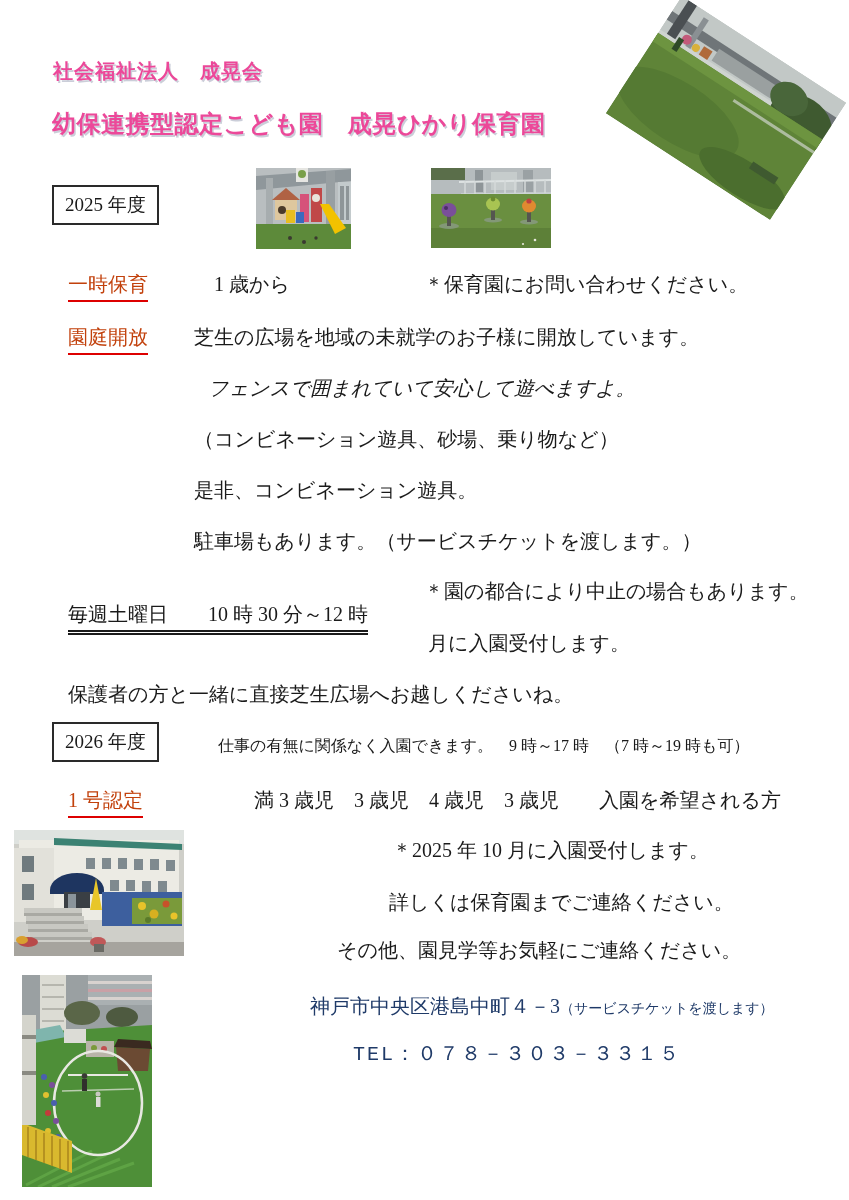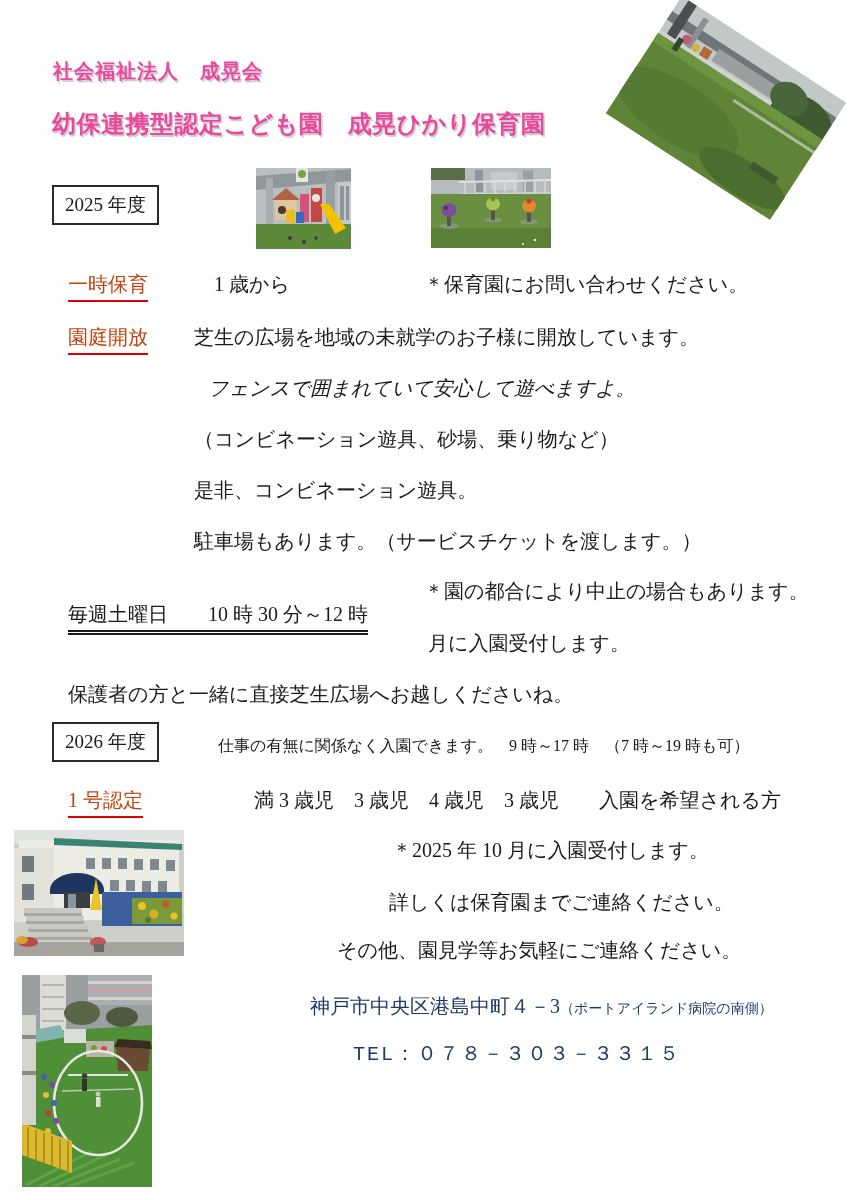--- a/index.html
+++ b/index.html
@@ -198,21 +198,21 @@
       <ellipse cx="84" cy="112" rx="8" ry="5" fill="#c05858"></ellipse>
       <rect x="80" y="114" width="10" height="8" fill="#6a6a64"></rect>
     </svg>
   </div>
 
   <div class="abs jp body-t" style="left:392px;top:837px;">＊2025 年 10 月に入園受付します。</div>
   <div class="abs jp body-t" style="left:389px;top:889px;">詳しくは保育園までご連絡ください。</div>
   <div class="abs jp body-t" style="left:337px;top:937px;">その他、園見学等お気軽にご連絡ください。</div>
 
   <div class="abs jp navy" style="left:310px;top:993px;">
-    <span class="addr-main">神戸市中央区港島中町４－3</span><span class="addr-note">（ポートアイランド病院の南側）</span>
+    <span class="addr-main">神戸市中央区港島中町４－3</span><span class="addr-note">（サービスチケットを渡します）</span>
   </div>
   <div class="abs jp navy tel" style="left:353px;top:1040px;">TEL：０７８－３０３－３３１５</div>
 
   <div class="abs photo" style="left:22px;top:975px;">
     <svg width="130" height="212" viewBox="0 0 130 212">
       <rect x="0" y="0" width="130" height="60" fill="#9aa0a2"></rect>
       <rect x="66" y="0" width="64" height="30" fill="#aab0b2"></rect>
       <rect x="66" y="6" width="64" height="3" fill="#d8d2cf"></rect>
       <rect x="66" y="14" width="64" height="3" fill="#c9a0a6"></rect>
       <rect x="66" y="22" width="64" height="3" fill="#d8d2cf"></rect>

